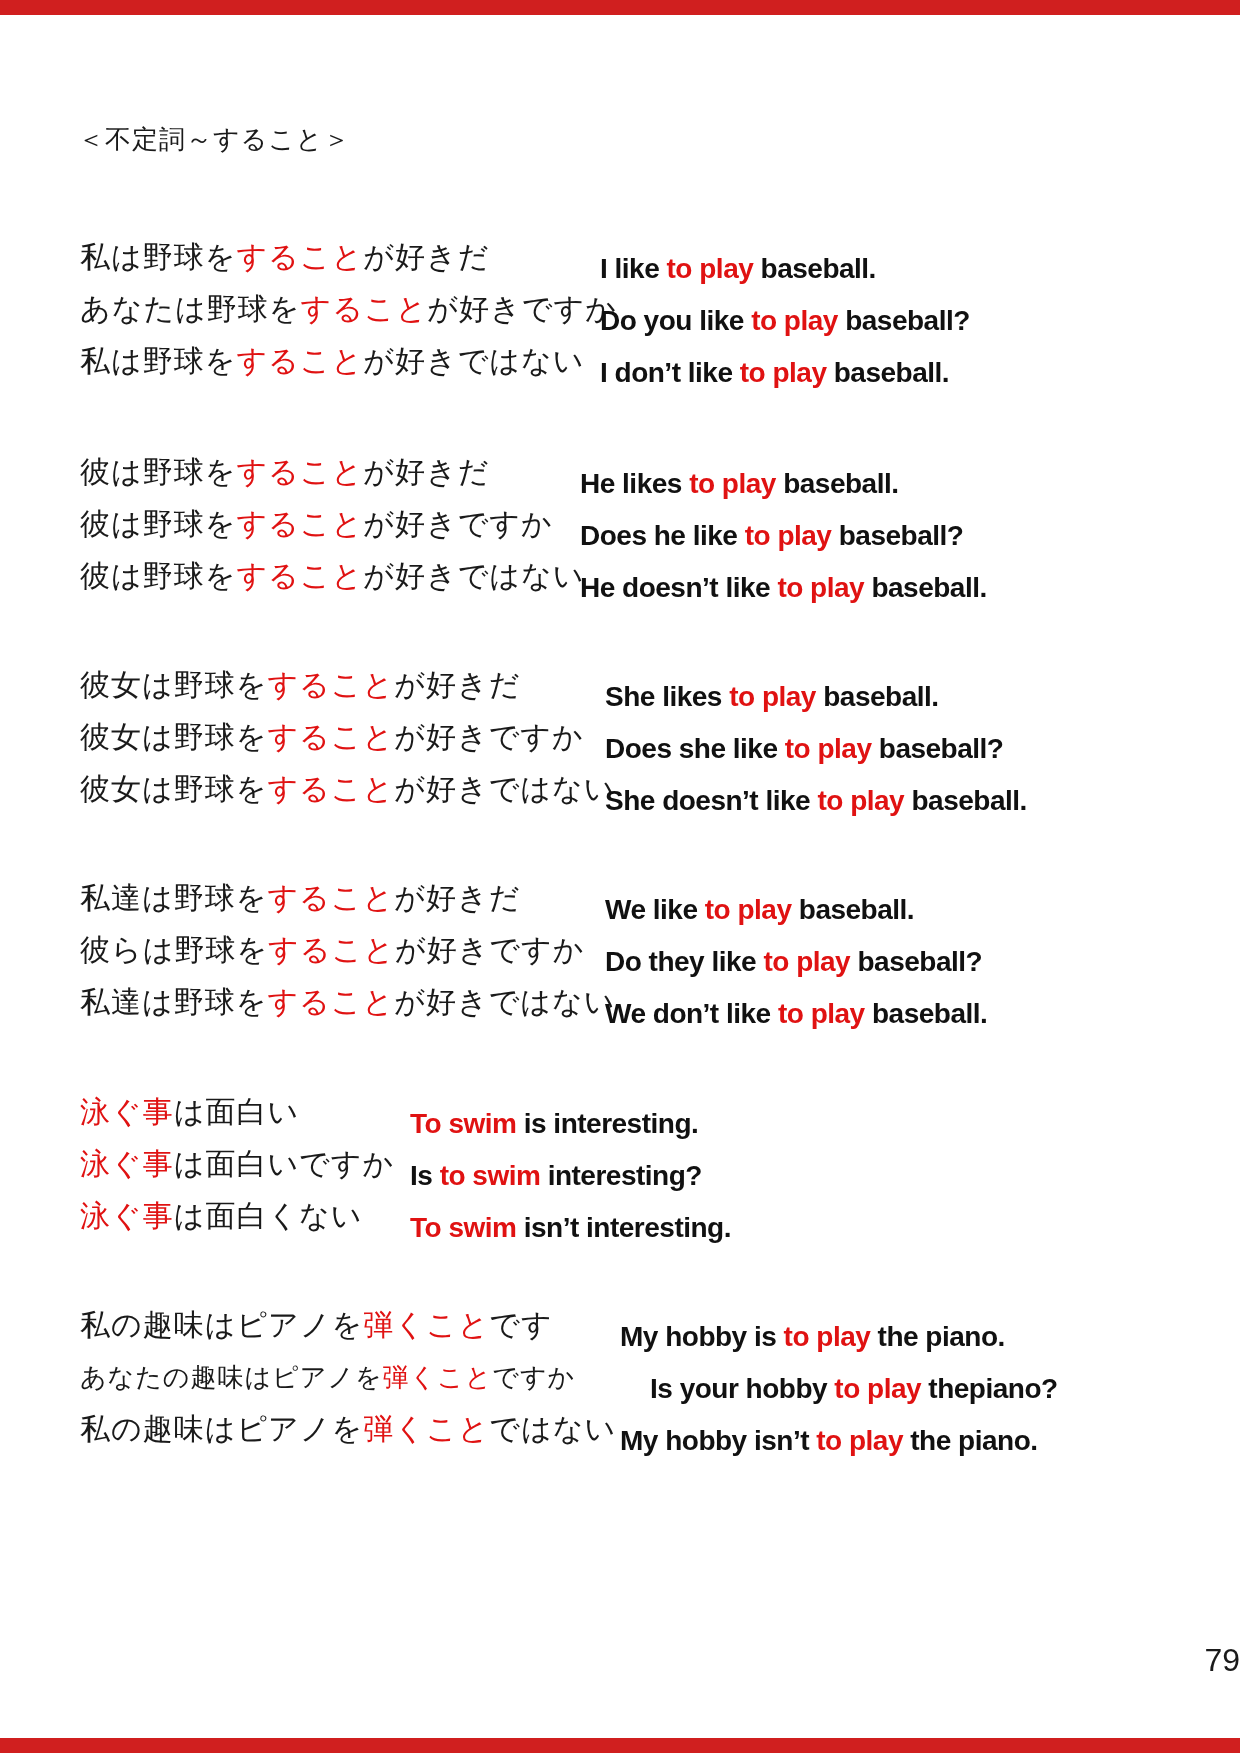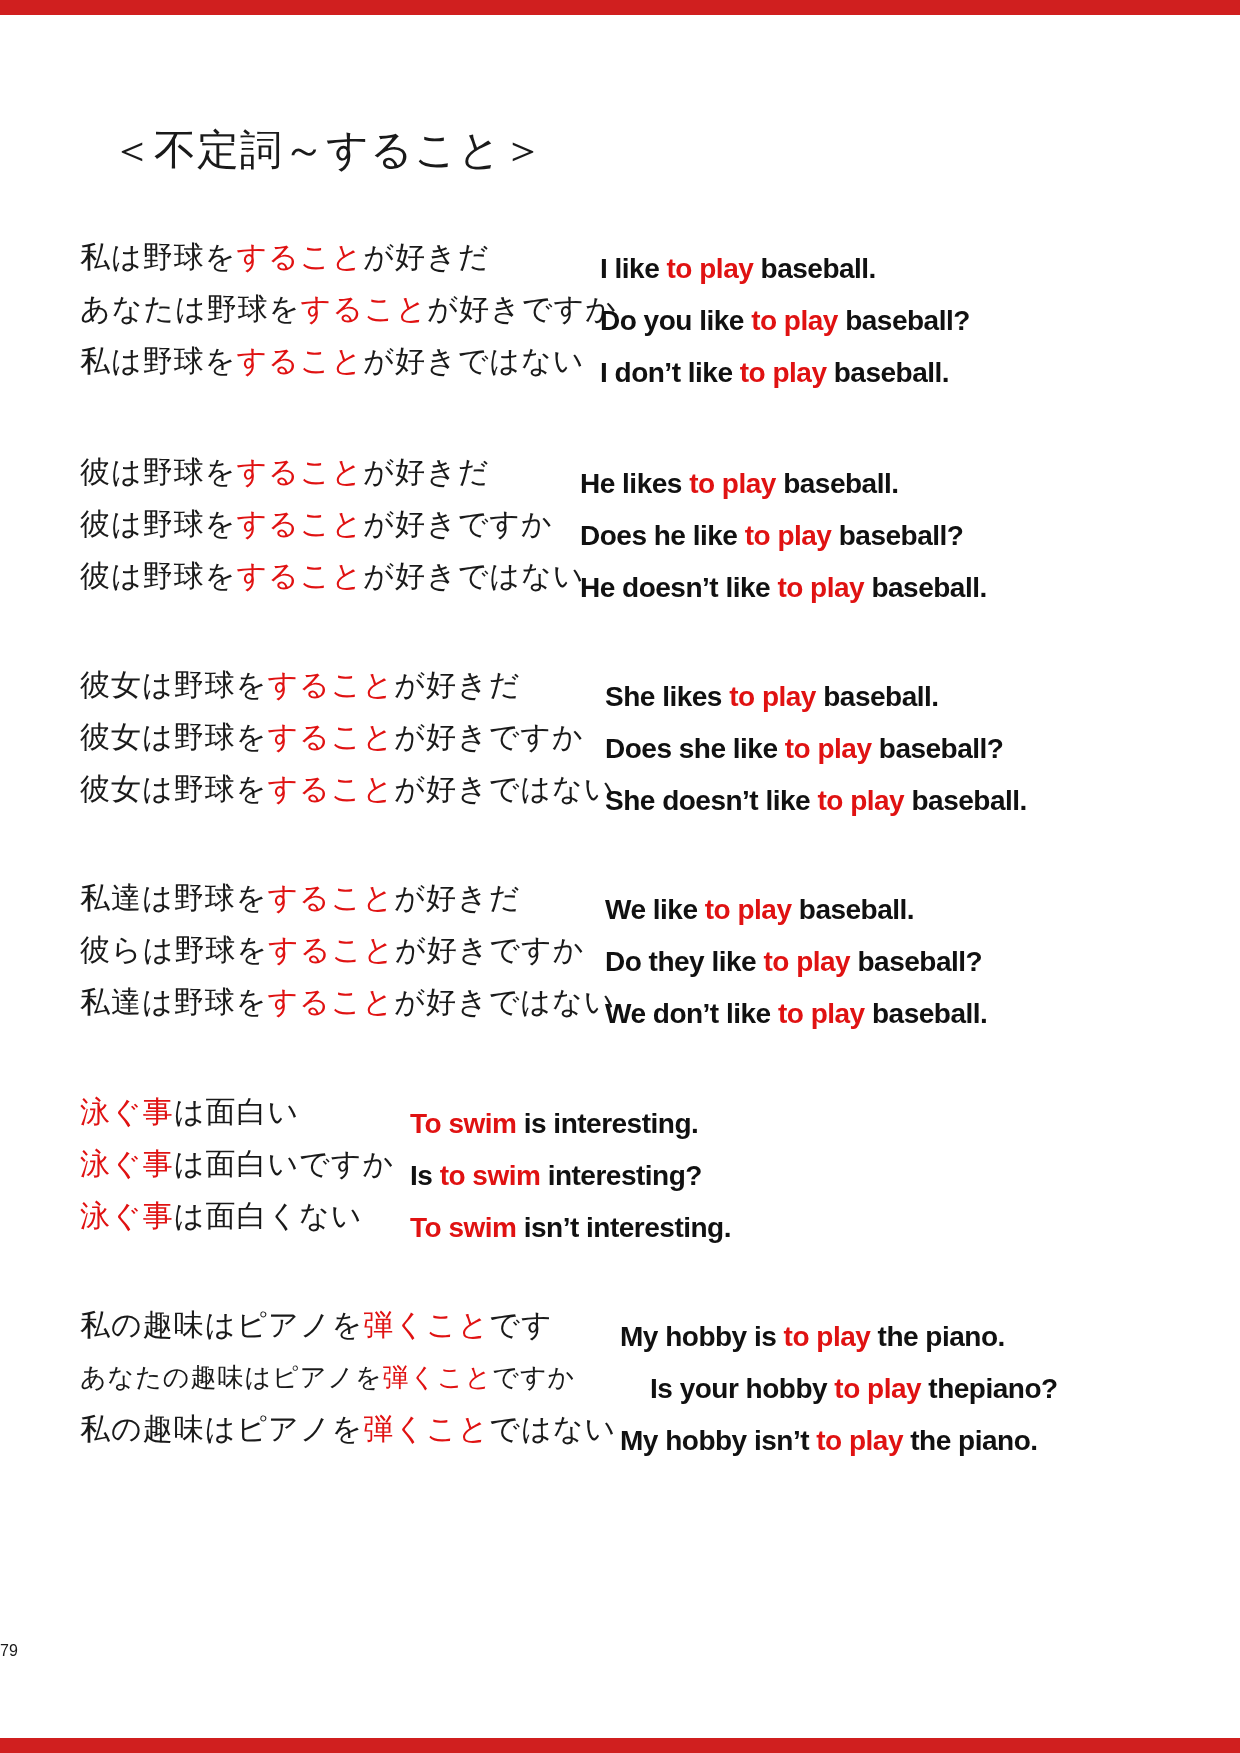--- a/index.html
+++ b/index.html
@@ -12,24 +12,23 @@
     color: #111111;
   }
   .edge-bar {
     position: absolute; left: 0; width: 1240px; height: 15px;
     background: var(--bar, #d01f1f);
   }
   .edge-bar.top { top: 0; }
   .edge-bar.bottom { bottom: 0; }
   .doc-title {
     position: absolute; left: 78px; top: 122px;
-    font-size: 42px; letter-spacing: 1px;
+    font-size: 26px; letter-spacing: 1px;
     color: #1a1a1a;
     white-space: nowrap;
-    margin-left: 33px;
   }
   .group {
     position: absolute; left: 80px;
     white-space: nowrap;
   }
   .row {
     height: 52px;
     display: flex;
     align-items: center;
   }
@@ -46,22 +45,22 @@
     font-size: 28px;
     font-weight: bold;
     letter-spacing: -0.5px;
     color: #111111;
     flex: 0 0 auto;
     margin-top: 24px;
   }
   .seg-red { color: var(--red, #e01212); }
   .page-number {
     position: absolute; left: 0; top: 1642px; width: 1240px;
-    text-align: left;
-    font-size: 16px; color: #1a1a1a;
+    text-align: right;
+    font-size: 32px; color: #1a1a1a;
   }
 </style>
 </head>
 <body>
 
 <div class="edge-bar top"></div>
 
 <div class="doc-title">＜不定詞～すること＞</div>
 
 <div id="content">

